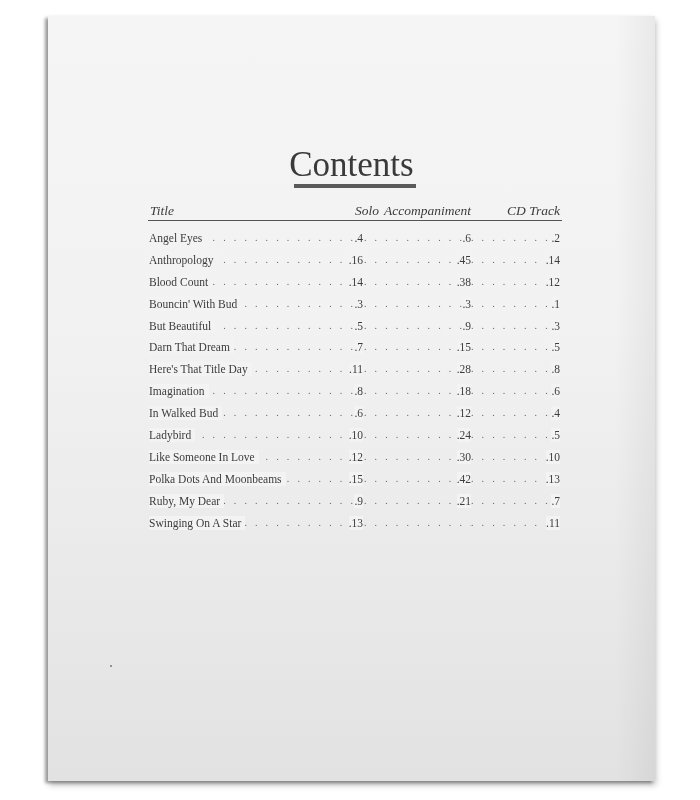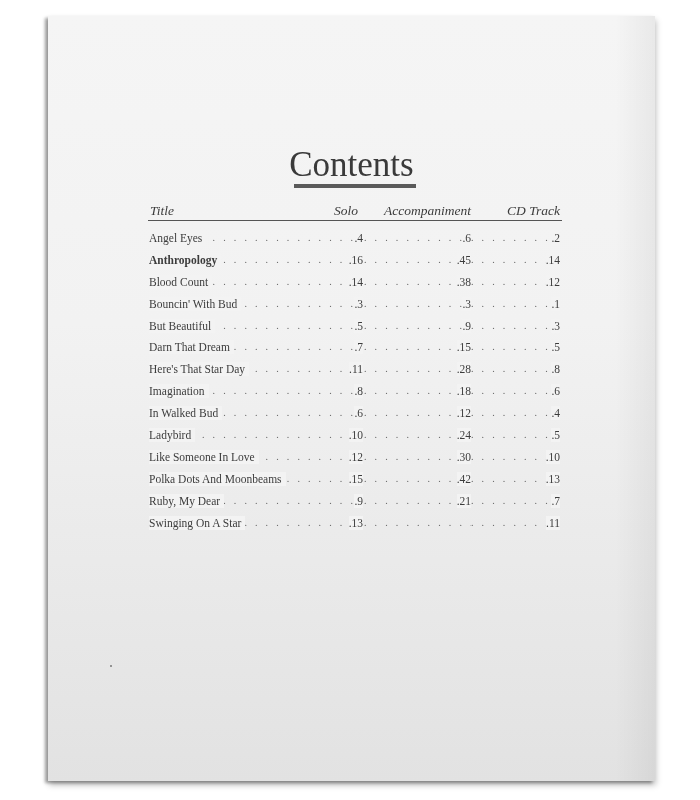--- a/index.html
+++ b/index.html
@@ -26,21 +26,21 @@
   .toc {
     position:absolute; left:100px; top:186px; width:414px;
     color:#3c3c3c;
   }
   .head {
     position:relative; height:18px; font-style:italic; font-size:13.5px;
     border-bottom:1.5px solid #555;
   }
   .head span { position:absolute; top:1px; }
   .h-title { left:2px; }
-  .h-solo { right:204px; }
+  .h-solo { right:183px; }
   .h-acc { right:91px; }
   .h-cd { right:2px; }
   .row {
     position:relative; height:21.9px; font-size:11.5px; line-height:14px;
   }
   .row:first-of-type { margin-top:0; }
   .cell { position:absolute; top:0; white-space:nowrap; overflow:hidden; }
   .c1 { left:1px; width:214px; }
   .c2 { left:216px; width:107px; }
   .c3 { left:323px; width:89px; }
@@ -86,21 +86,21 @@
         <span class="dotline">. . . . . . . . . . . . . . . . . . . . . . . . . . . . . . . . . . . . . . . . . .</span>
         <span class="val" style="background:#f3f3f3;">.2</span>
       </span>
     </div>
   </div>
 
   <div class="row">
     <div class="cell c1">
       <span class="lead">
         <span class="dotline">. . . . . . . . . . . . . . . . . . . . . . . . . . . . . . . . . . . . . . . . . .</span>
-        <span class="txt" style="background:#f3f3f3;font-weight:bold;">Anthropology</span>
+        <span class="txt" style="background:#f3f3f3;">Anthropology</span>
         <span class="val" style="background:#f3f3f3;">.16</span>
       </span>
     </div>
     <div class="cell c2">
       <span class="lead">
         <span class="dotline">. . . . . . . . . . . . . . . . . . . . . . . . . . . . . . . . . . . . . . . . . .</span>
         <span class="val" style="background:#f3f3f3;">.45</span>
       </span>
     </div>
     <div class="cell c3">
@@ -196,21 +196,21 @@
         <span class="dotline">. . . . . . . . . . . . . . . . . . . . . . . . . . . . . . . . . . . . . . . . . .</span>
         <span class="val" style="background:#f3f3f3;">.5</span>
       </span>
     </div>
   </div>
 
   <div class="row">
     <div class="cell c1">
       <span class="lead">
         <span class="dotline">. . . . . . . . . . . . . . . . . . . . . . . . . . . . . . . . . . . . . . . . . .</span>
-        <span class="txt" style="background:#f3f3f3;">Here's That Star Day</span>
+        <span class="txt" style="background:#f3f3f3;">Here's That Title Day</span>
         <span class="val" style="background:#f3f3f3;">.11</span>
       </span>
     </div>
     <div class="cell c2">
       <span class="lead">
         <span class="dotline">. . . . . . . . . . . . . . . . . . . . . . . . . . . . . . . . . . . . . . . . . .</span>
         <span class="val" style="background:#f3f3f3;">.28</span>
       </span>
     </div>
     <div class="cell c3">

